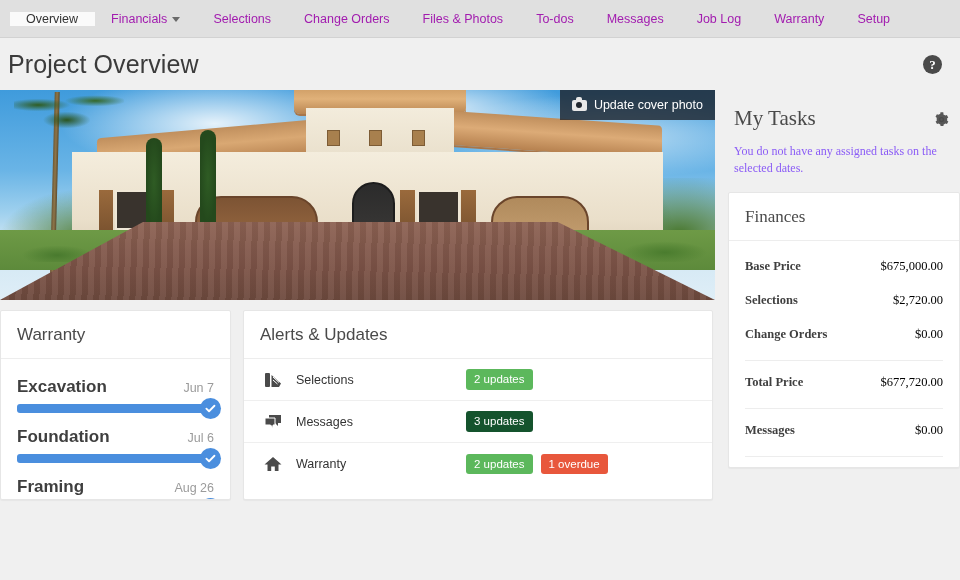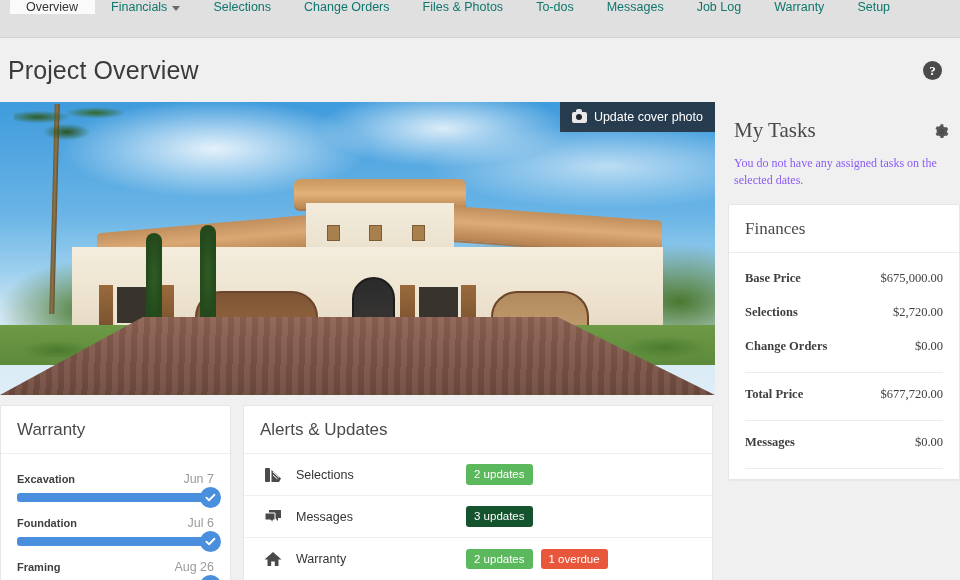--- a/index.html
+++ b/index.html
@@ -10,48 +10,48 @@
     font-family: "Liberation Sans", sans-serif;
     -webkit-font-smoothing: antialiased;
   }
 
   
   .tabbar {
     height: 38px;
     background: #e0e0e0;
     border-bottom: 1px solid #d2d2d2;
     display: flex;
-    align-items: flex-start;
+    align-items: center;
     padding-left: 10px;
   }
   .tab {
     display: flex; align-items: center; gap: 5px;
     padding: 0 16px;
     font-size: 12.5px;
-    color: #0f766e;
+    color: #a21caf;
     white-space: nowrap;
     cursor: pointer;
     border-right: 1px solid transparent;
   }
   .tab.active {
     background: #fafafa;
     color: #333;
   }
   .caret {
     width: 0; height: 0;
     border-left: 4px solid transparent;
     border-right: 4px solid transparent;
     border-top: 5px solid #6a6a6a;
     display: inline-block;
     margin-top: 2px;
   }
 
   
   .pagehead {
-    height: 64px;
+    height: 52px;
     background: #f0f0f0;
     display: flex; align-items: center;
     padding: 0 18px 0 8px;
   }
   .pagetitle {
     font-size: 25px; font-weight: 400; color: #3b3b3b;
     letter-spacing: .1px;
   }
   .spacer { flex: 1; }
   .help-icon {
@@ -69,21 +69,21 @@
     padding: 0 0 0 0;
     gap: 12px;
     height: calc(580px - 38px - 52px);
   }
   .leftcol { width: 716px; flex: none; }
   .rightcol { width: 232px; flex: none; font-family: Liberation Serif, serif; }
 
   
   .cover {
     position: relative;
-    width: 715px; height: 293px;
+    width: 715px; height: 210px;
     overflow: hidden;
     background: #7fb8e6;
   }
   .sky {
     position: absolute; inset: 0;
     background:
       radial-gradient(ellipse 220px 70px at 30% 16%, rgba(255,255,255,.85), rgba(255,255,255,0) 70%),
       radial-gradient(ellipse 180px 55px at 62% 9%, rgba(255,255,255,.8), rgba(255,255,255,0) 70%),
       radial-gradient(ellipse 260px 60px at 85% 22%, rgba(255,255,255,.6), rgba(255,255,255,0) 70%),
       linear-gradient(#3f9bdc 0%, #69b4e6 38%, #9ed0ee 58%, #cfe6f3 72%, #dfeef7 100%);
@@ -246,21 +246,21 @@
   }
   .progress-card { width: 231px; flex: none; overflow: hidden; }
   .alerts-card { width: 470px; flex: none; overflow: hidden; }
 
   .prog-body { padding: 4px 16px 0; }
   .prog-item { padding-top: 14px; }
   .prog-row {
     display: flex; justify-content: space-between; align-items: baseline;
     margin-bottom: 7px;
   }
-  .prog-name { font-size: 11px; font-weight: bold; color: #3f3f3f; }
+  .prog-name { font-size: 17px; font-weight: bold; color: #3f3f3f; }
   .prog-date { font-size: 12.5px; color: #9b9b9b; }
   .prog-bar {
     position: relative; height: 9px; border-radius: 3px;
     background: #4a8ede;
   }
   .prog-check {
     position: absolute; right: -7px; top: -6px;
     width: 21px; height: 21px; border-radius: 50%;
     background: #4a8ede;
     display: flex; align-items: center; justify-content: center;
@@ -295,21 +295,21 @@
     font-size: 12px; color: #8b5cf6; line-height: 1.45;
     padding: 12px 14px 14px 6px;
   }
   .fin-body { padding: 4px 16px 10px; }
   .fin-row {
     display: flex; justify-content: space-between;
     font-size: 12.5px;
     padding: 10px 0 9px;
   }
   .fin-label { font-weight: bold; color: #3f3f3f; }
-  .fin-val { color: #404040; margin-left: 32px; }
+  .fin-val { color: #000000; margin-left: 32px; }
   .fin-sep { border-top: 1px solid #ededed; margin: 9px 0 0; }
   .pad-top { padding-top: 14px; }
 </style>
 </head>
 <body>
 
 <div class="tabbar">
   <div class="tab active">
     <span>Overview</span>
   </div>

